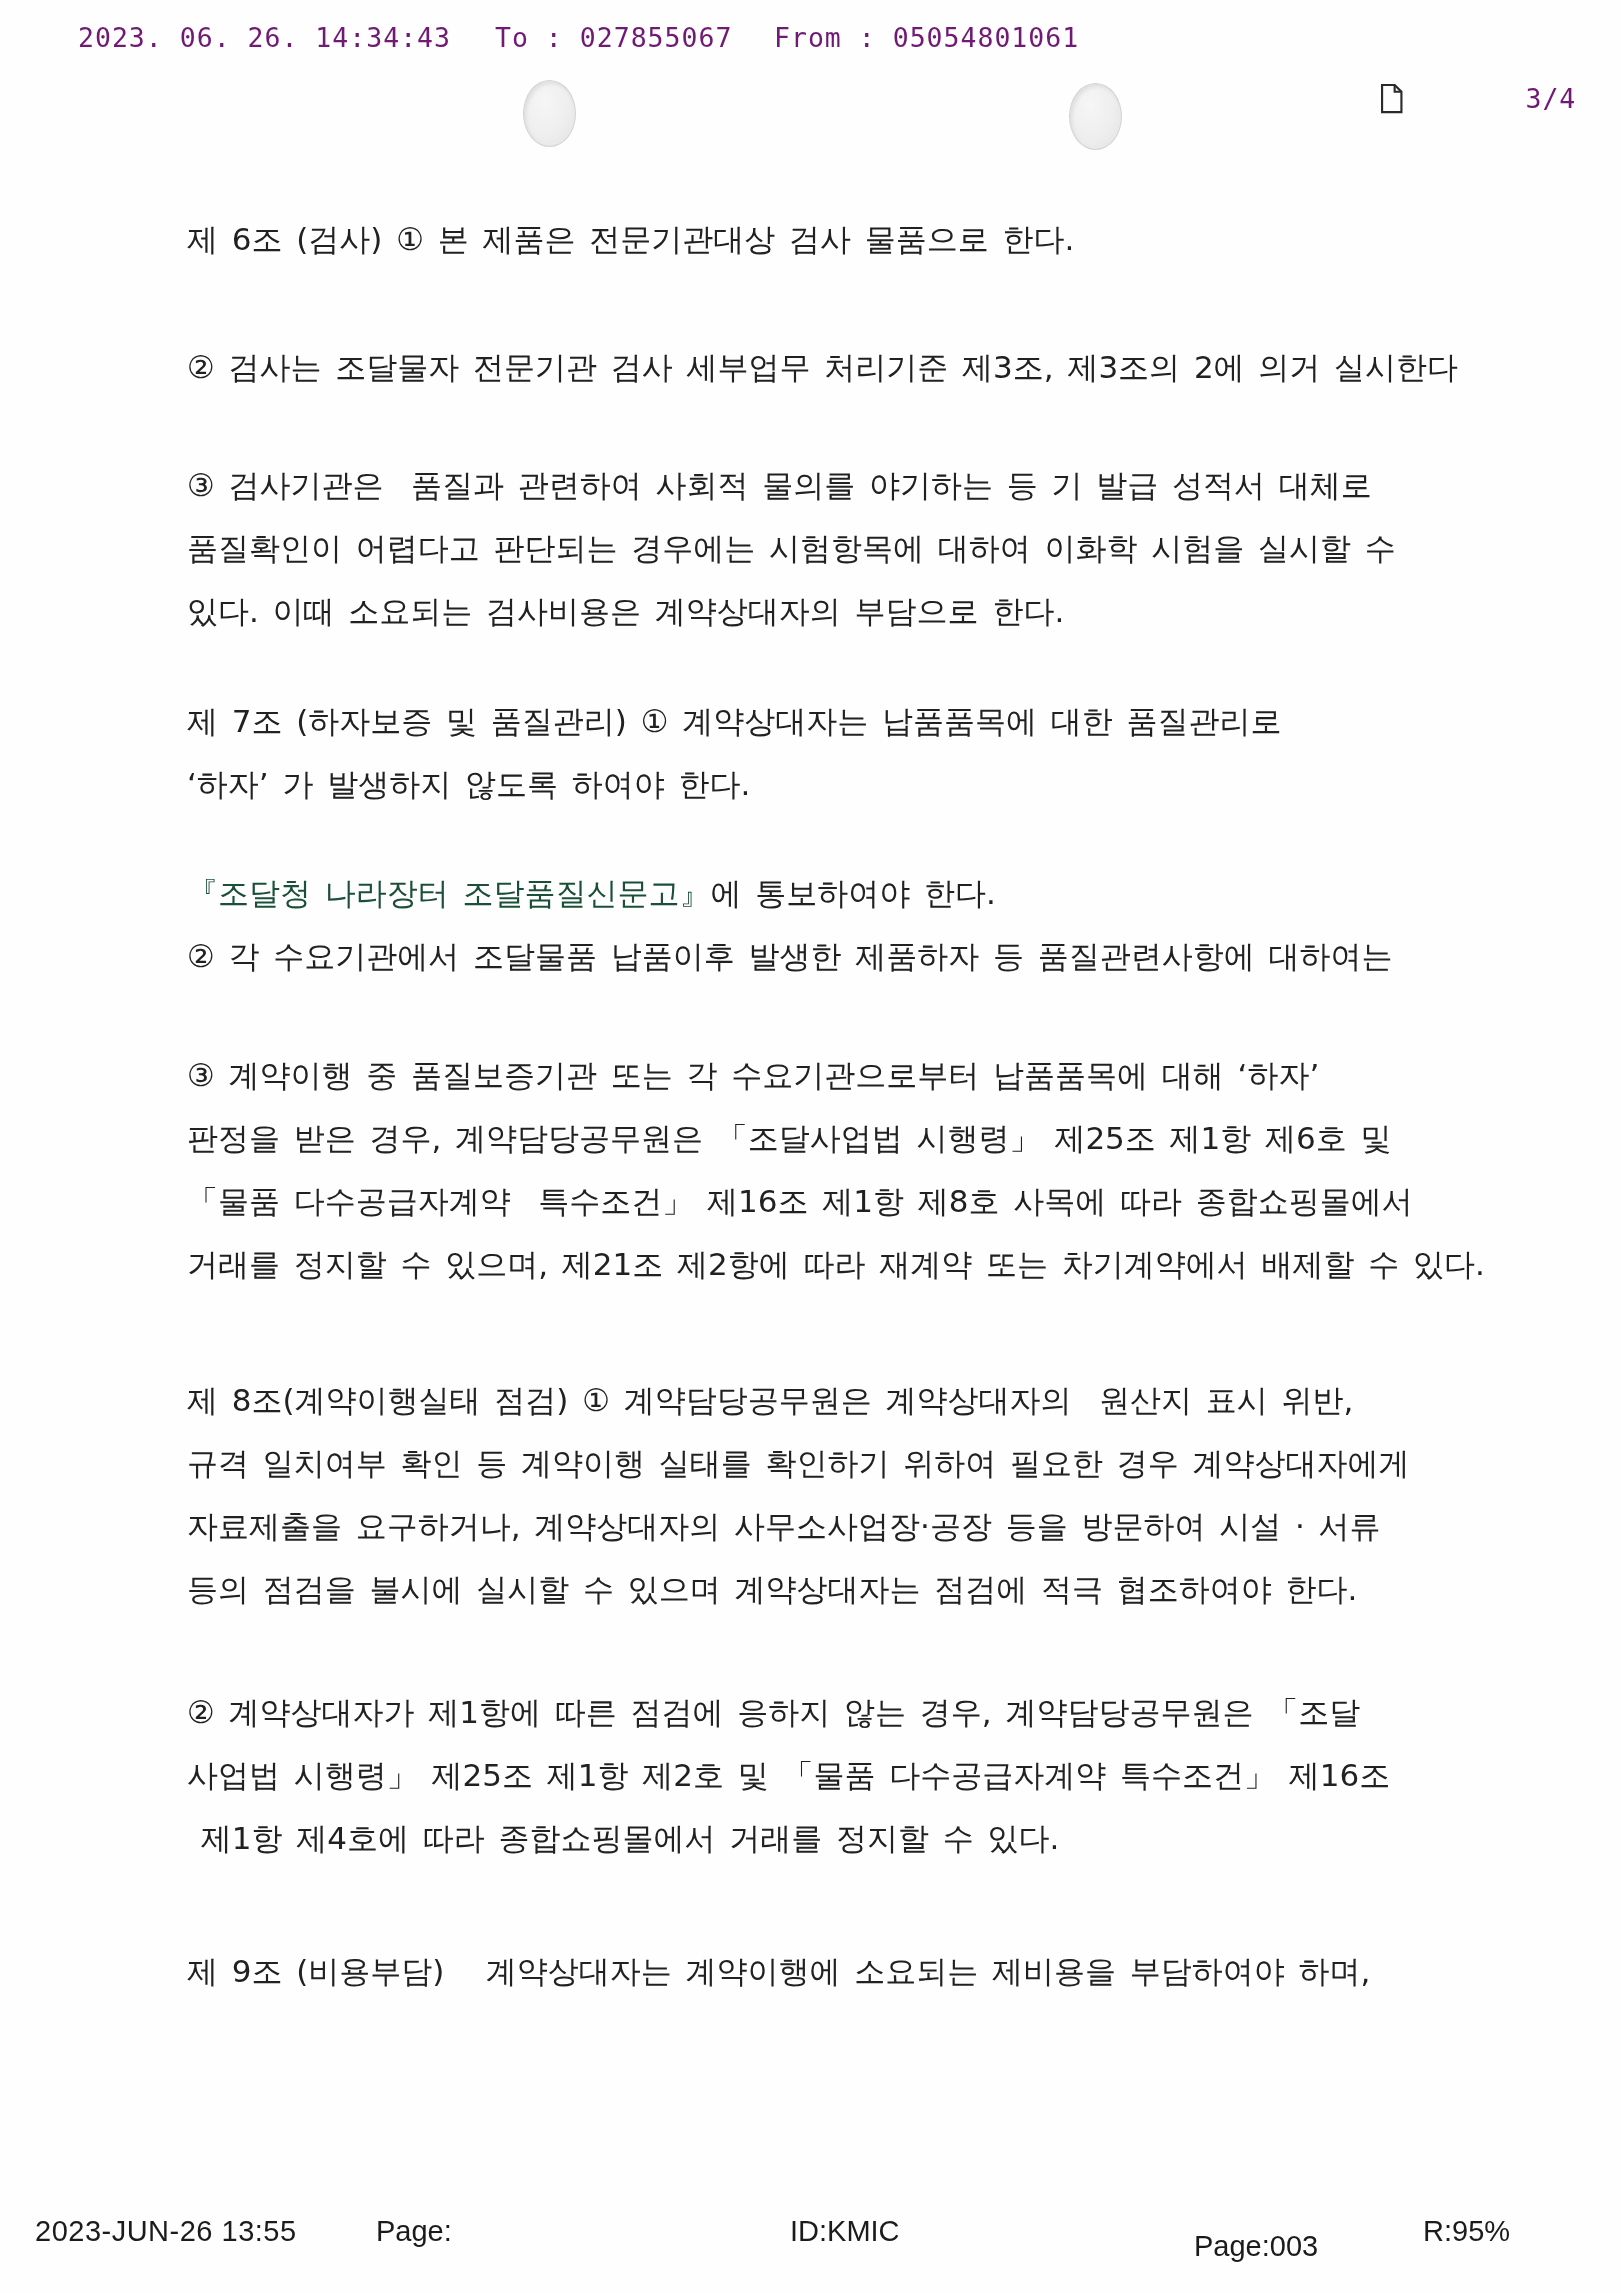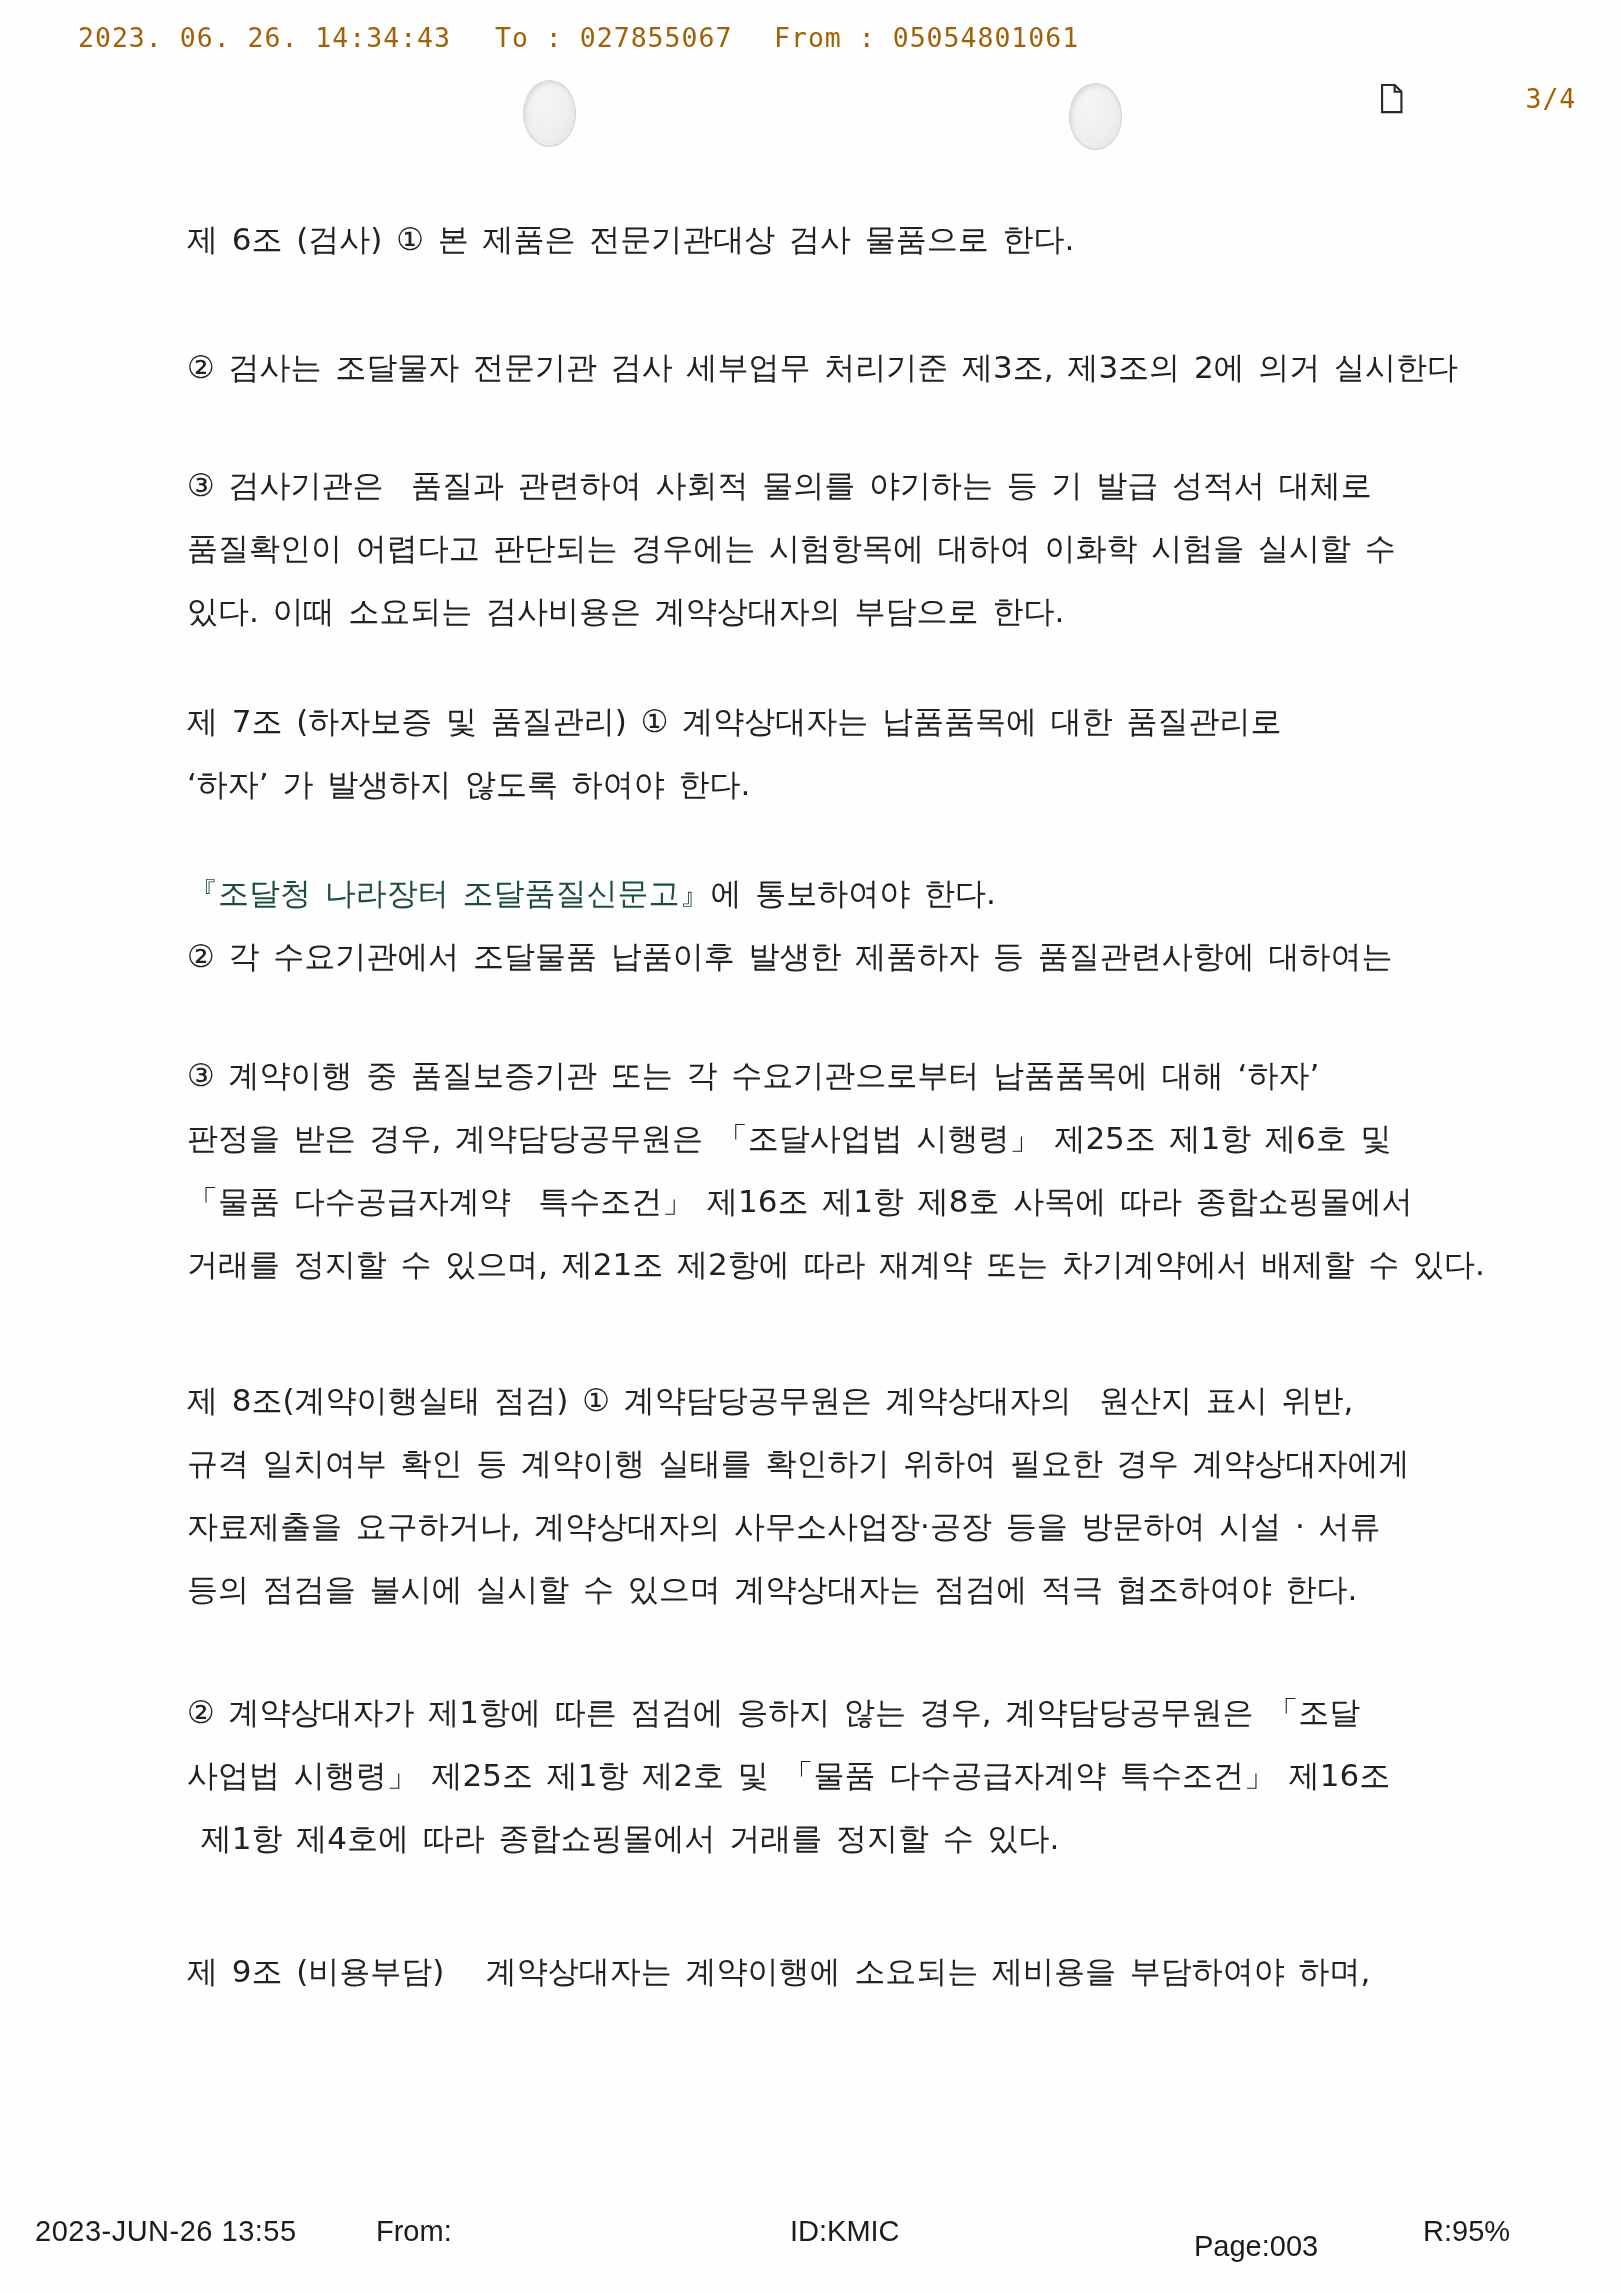--- a/index.html
+++ b/index.html
@@ -9,21 +9,21 @@
     width:1621px;height:2294px;
     background:#fefefe;
     font-family:"DejaVu Sans",sans-serif;
     color:#212121;
     overflow:hidden;
   }
   
   .fax-header{
     position:absolute;top:21.6px;left:0;right:0;height:39px;
     font-family:"DejaVu Sans Mono","Liberation Mono",monospace;
-    font-size:26.5px;color:#a16207;letter-spacing:1px;white-space:pre;
+    font-size:26.5px;color:#701a75;letter-spacing:1px;white-space:pre;
   }
   .fh-datetime{position:absolute;left:78px;top:0;}
   .fh-to{position:absolute;left:495px;top:0;}
   .fh-from{position:absolute;left:774px;top:0;}
   .fh-page{position:absolute;left:1380px;top:0;display:flex;align-items:center;gap:9.8px;}
   .page-icon svg{display:block;}
   
   .punch-hole{
     position:absolute;width:51px;height:65px;border-radius:50%;
     background:radial-gradient(ellipse at 40% 32%, #f6f6f6 0%, #eeeeee 55%, #e1e1e1 100%);
@@ -132,20 +132,20 @@
     </div>
 
     <div class="para">
       <div class="line">제 9조 (비용부담)   계약상대자는 계약이행에 소요되는 제비용을 부담하여야 하며,</div>
     </div>
 
   </div>
 
   <div class="fax-footer">
     <span class="ff-datetime">2023-JUN-26 13:55</span>
-    <span class="ff-from">From:</span>
+    <span class="ff-from">Page:</span>
     <span class="ff-id">ID:KMIC</span>
     <span class="ff-page">Page:003</span>
     <span class="ff-res">R:95%</span>
   </div>
 
 </div>
 
 
 </body></html>

